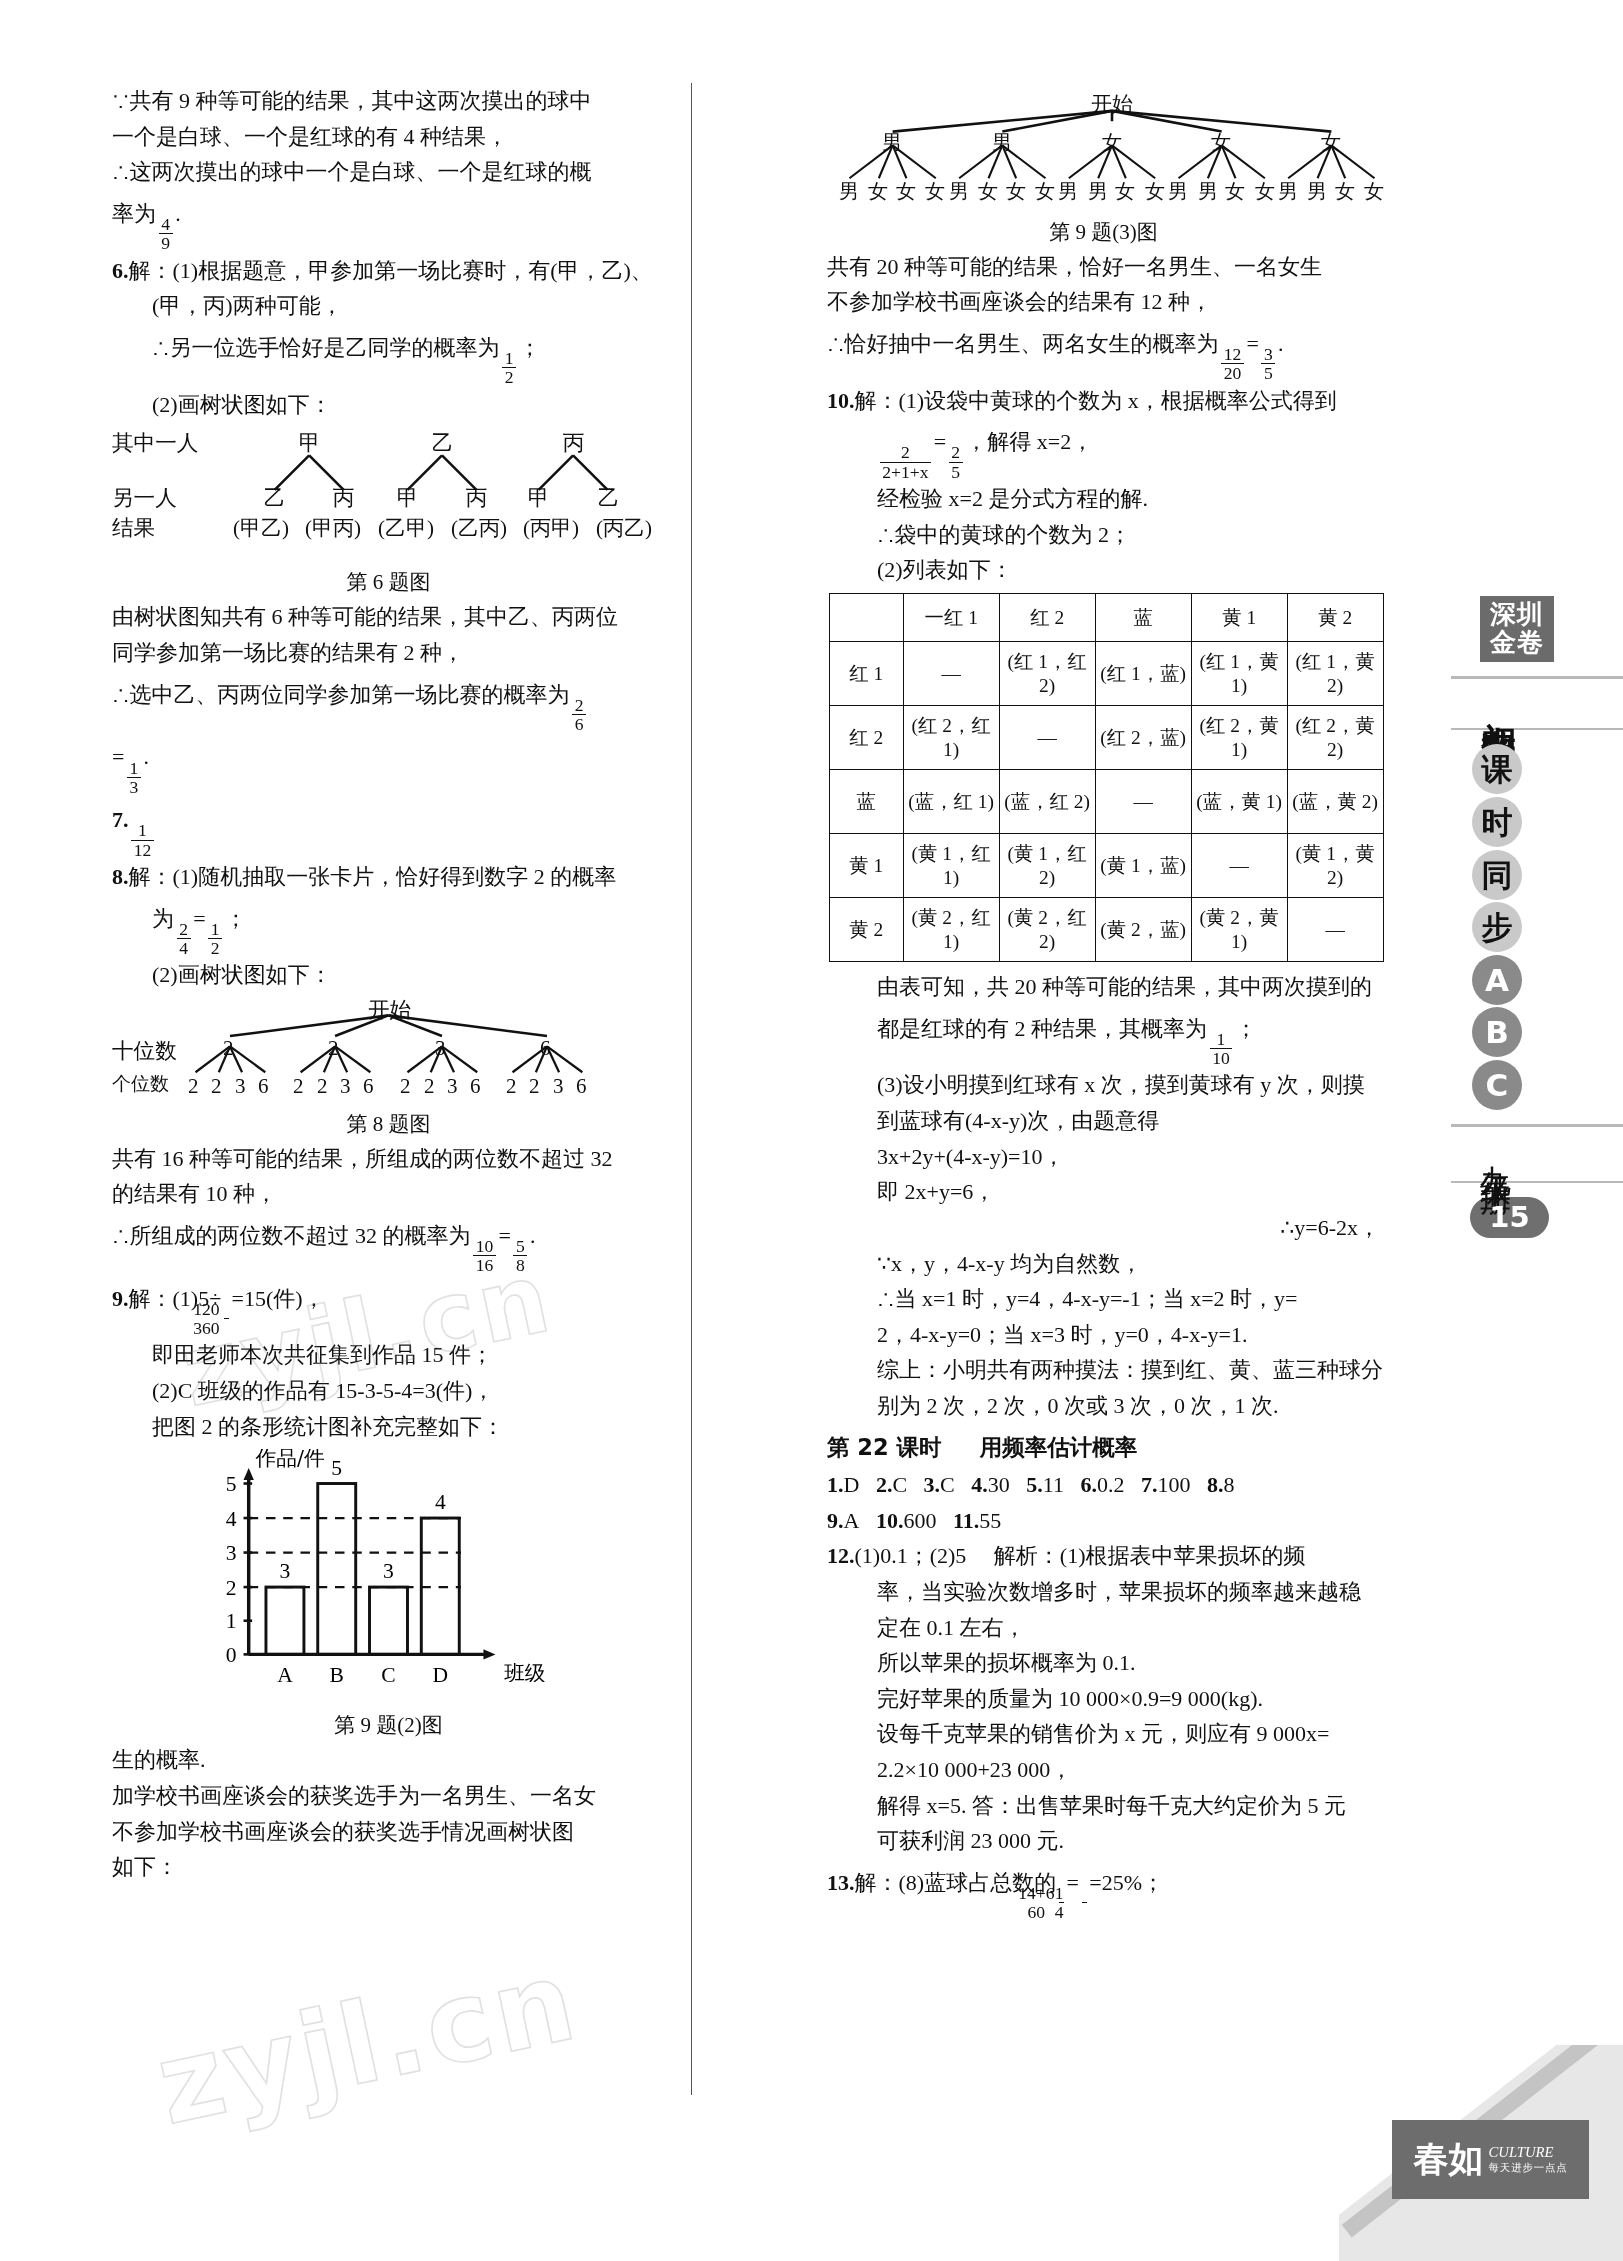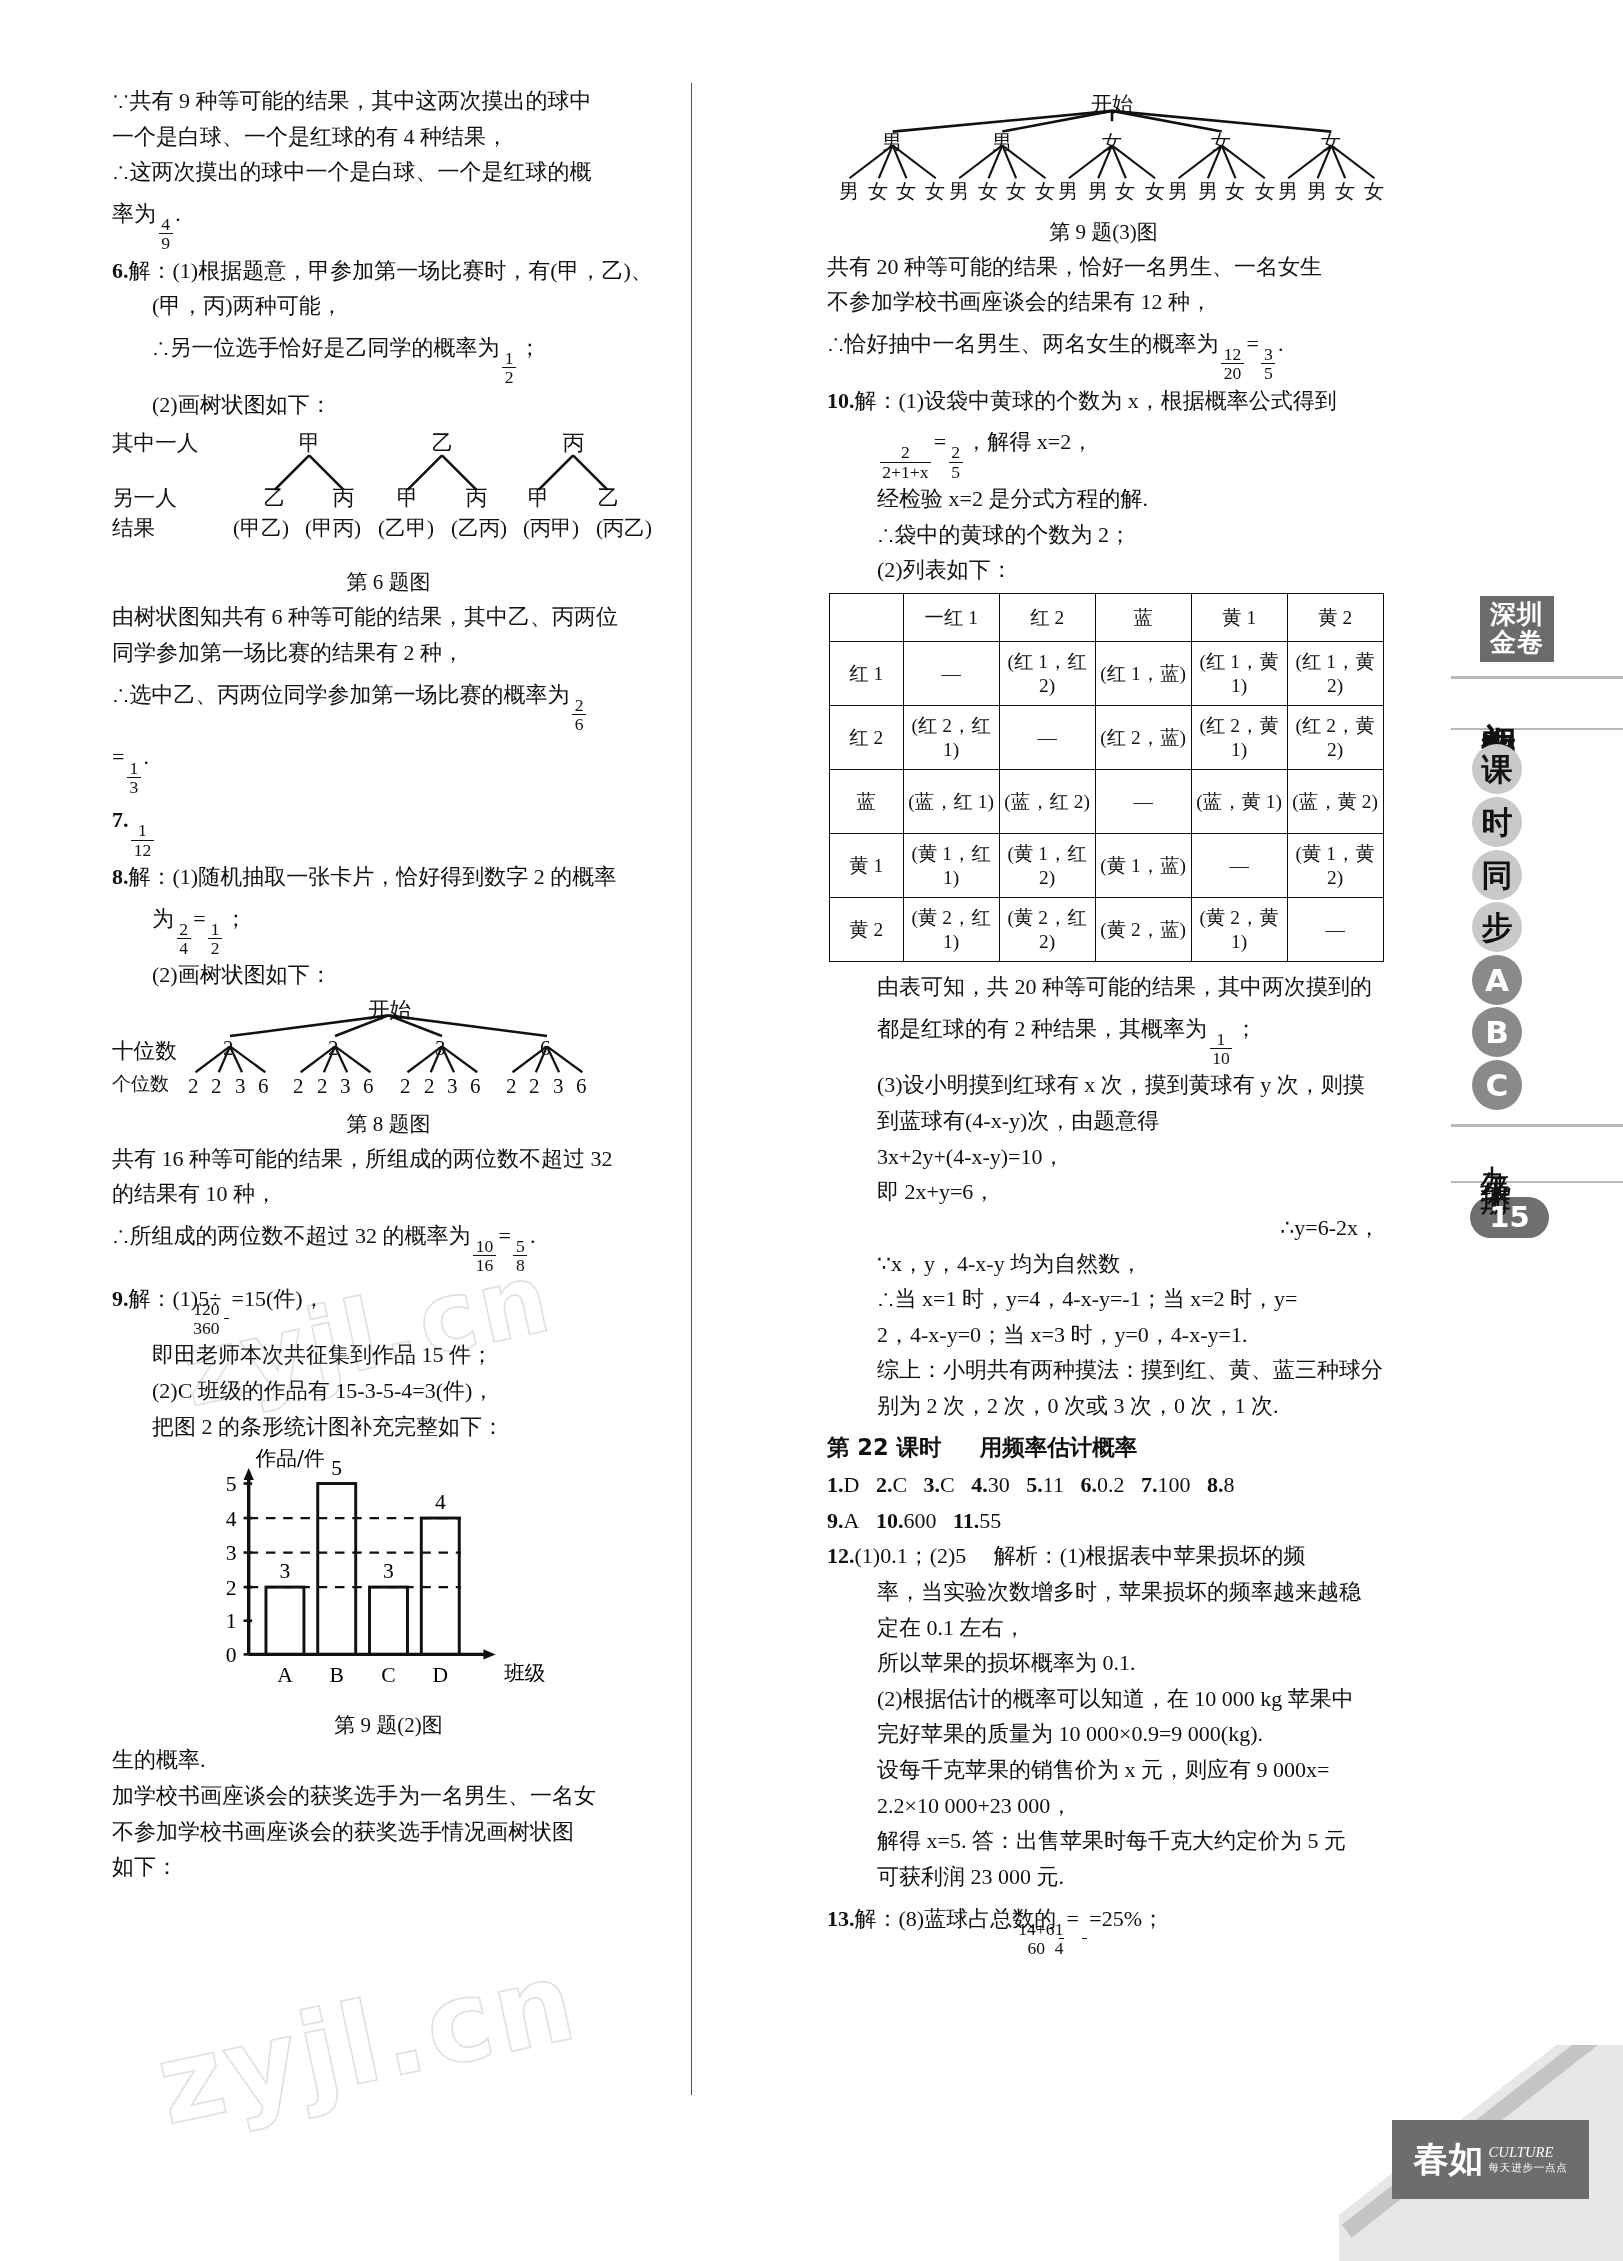--- a/index.html
+++ b/index.html
@@ -541,21 +541,20 @@
       <div class="ln">
         <span class="num">9.</span><span>A</span>&nbsp;&nbsp;
         <span class="num">10.</span><span>600</span>&nbsp;&nbsp;
         <span class="num">11.</span><span>55</span>
       </div>
 
       <span class="ln hang" style="padding-left:50px;text-indent:-50px;"><span class="num">12.</span><span>(1)0.1；(2)5　 解析：(1)根据表中苹果损坏的频</span></span>
       <span class="ln" style="padding-left:50px;">率，当实验次数增多时，苹果损坏的频率越来越稳</span>
       <span class="ln" style="padding-left:50px;">定在 0.1 左右，</span>
       <span class="ln" style="padding-left:50px;">所以苹果的损坏概率为 0.1.</span>
-      <span class="ln" style="padding-left:50px;">(2)根据估计的概率可以知道，在 10 000 kg 苹果中</span>
       <span class="ln" style="padding-left:50px;">完好苹果的质量为 10 000×0.9=9 000(kg).</span>
       <span class="ln" style="padding-left:50px;">设每千克苹果的销售价为 x 元，则应有 9 000x=</span>
       <span class="ln" style="padding-left:50px;">2.2×10 000+23 000，</span>
       <span class="ln" style="padding-left:50px;">解得 x=5. 答：出售苹果时每千克大约定价为 5 元</span>
       <span class="ln" style="padding-left:50px;">可获利润 23 000 元.</span>
 
       <span class="ln hang tall" style="padding-left:50px;text-indent:-50px;"><span class="num">13.</span><span>解：(8)蓝球占总数的</span><span class="frac">
             <span class="nu">14+6</span>
             <span class="de">60</span>
           </span><span>=</span><span class="frac">

